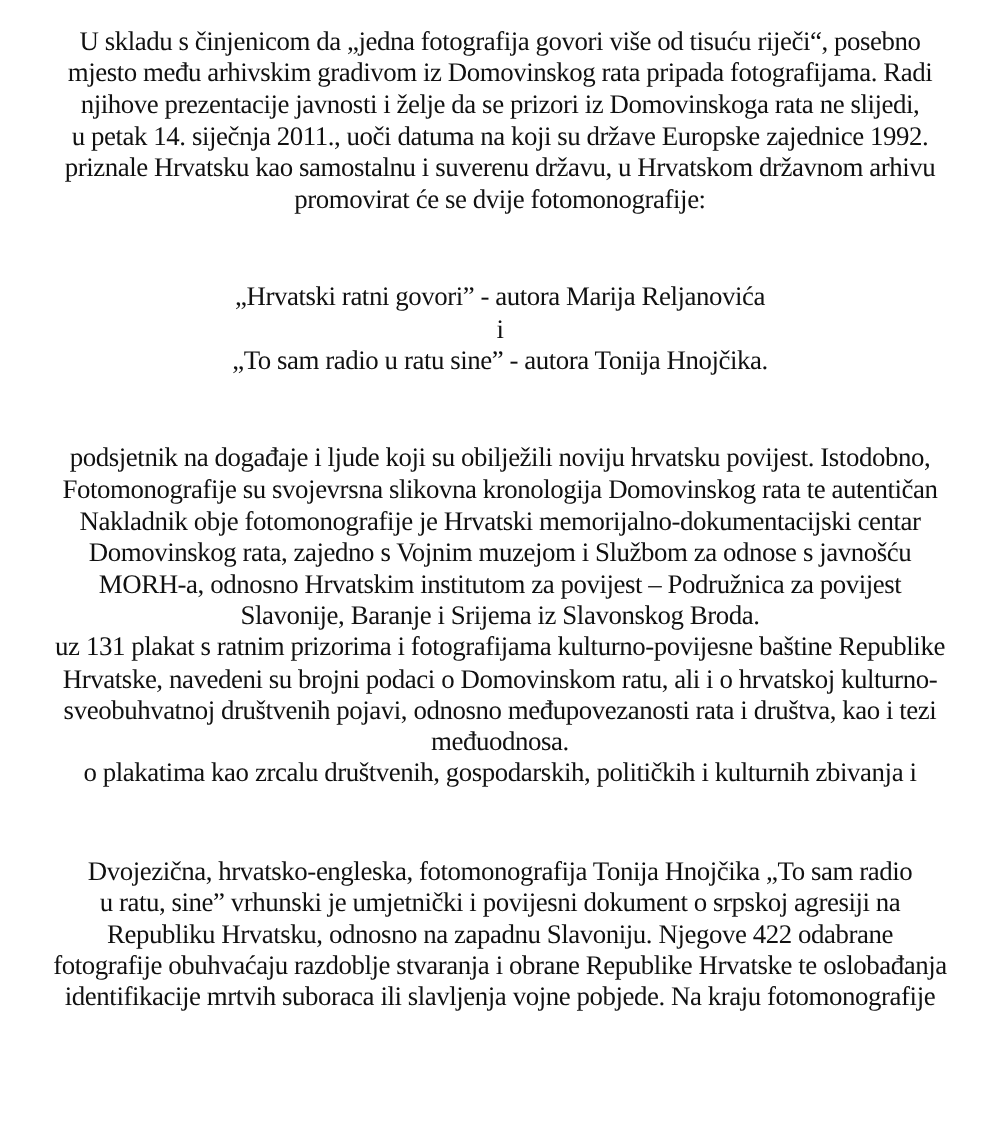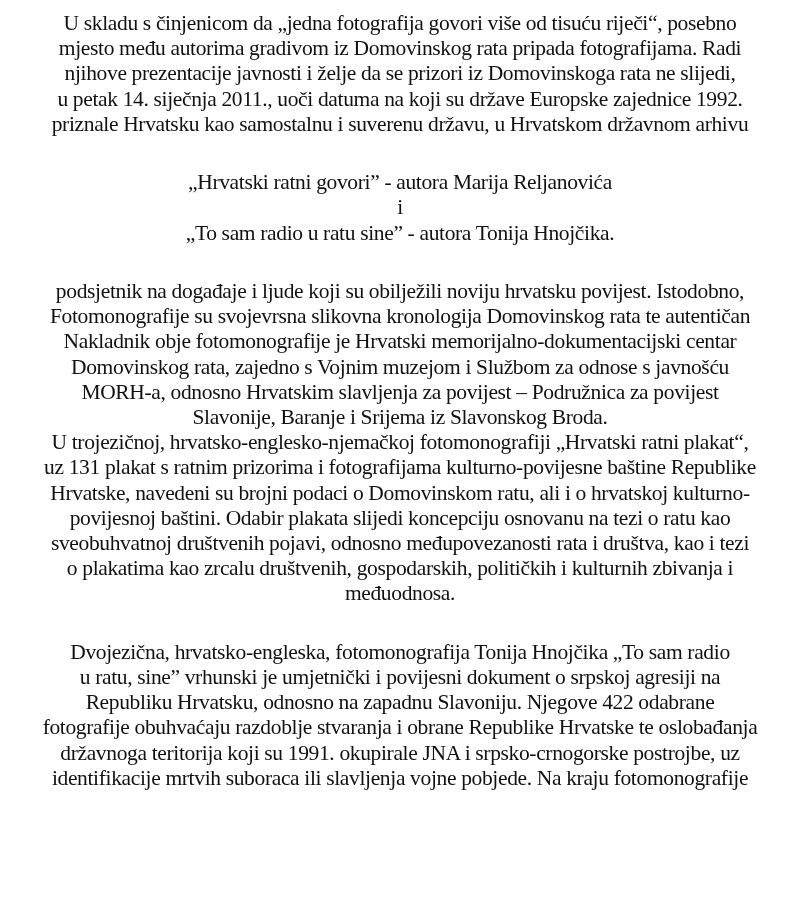--- a/index.html
+++ b/index.html
@@ -7,68 +7,66 @@
   .doc {
     width: 800px;
     padding-top: 7px;
     font-family: "Liberation Serif", "DejaVu Serif", serif;
     font-size: 21.5px;
     color: #111111;
     text-align: center;
     line-height: 25.2px;
     letter-spacing: -0.35px;
   }
-  .para { margin: 4px; }
+  .para { margin: 14px; }
   .line { display: block; white-space: nowrap; }
   .gap { height: 25.2px; }
 </style>
 </head>
 <body>
 
 <div class="doc">
 
   <p class="para">
     <span class="line">U skladu s činjenicom da „jedna fotografija govori više od tisuću riječi“, posebno</span>
-    <span class="line">mjesto među autorima gradivom iz Domovinskog rata pripada fotografijama. Radi</span>
+    <span class="line">mjesto među arhivskim gradivom iz Domovinskog rata pripada fotografijama. Radi</span>
     <span class="line">njihove prezentacije javnosti i želje da se prizori iz Domovinskoga rata ne slijedi,</span>
     <span class="line">u petak 14. siječnja 2011., uoči datuma na koji su države Europske zajednice 1992.</span>
     <span class="line">priznale Hrvatsku kao samostalnu i suverenu državu, u Hrvatskom državnom arhivu</span>
+    <span class="line">promovirat će se dvije fotomonografije:</span>
   </p>
 
   <div class="gap"></div>
 
   <p class="para">
     <span class="line">„Hrvatski ratni govori” - autora Marija Reljanovića</span>
     <span class="line">i</span>
     <span class="line">„To sam radio u ratu sine” - autora Tonija Hnojčika.</span>
   </p>
 
   <div class="gap"></div>
 
   <p class="para">
     <span class="line">podsjetnik na događaje i ljude koji su obilježili noviju hrvatsku povijest. Istodobno,</span>
     <span class="line">Fotomonografije su svojevrsna slikovna kronologija Domovinskog rata te autentičan</span>
     <span class="line">Nakladnik obje fotomonografije je Hrvatski memorijalno-dokumentacijski centar</span>
     <span class="line">Domovinskog rata, zajedno s Vojnim muzejom i Službom za odnose s javnošću</span>
-    <span class="line">MORH-a, odnosno Hrvatskim slavljenja za povijest – Podružnica za povijest</span>
+    <span class="line">MORH-a, odnosno Hrvatskim institutom za povijest – Podružnica za povijest</span>
     <span class="line">Slavonije, Baranje i Srijema iz Slavonskog Broda.</span>
-    <span class="line">U trojezičnoj, hrvatsko-englesko-njemačkoj fotomonografiji „Hrvatski ratni plakat“,</span>
     <span class="line">uz 131 plakat s ratnim prizorima i fotografijama kulturno-povijesne baštine Republike</span>
     <span class="line">Hrvatske, navedeni su brojni podaci o Domovinskom ratu, ali i o hrvatskoj kulturno-</span>
-    <span class="line">povijesnoj baštini. Odabir plakata slijedi koncepciju osnovanu na tezi o ratu kao</span>
     <span class="line">sveobuhvatnoj društvenih pojavi, odnosno međupovezanosti rata i društva, kao i tezi</span>
+    <span class="line">međuodnosa.</span>
     <span class="line">o plakatima kao zrcalu društvenih, gospodarskih, političkih i kulturnih zbivanja i</span>
-    <span class="line">međuodnosa.</span>
   </p>
 
   <div class="gap"></div>
 
   <p class="para">
     <span class="line">Dvojezična, hrvatsko-engleska, fotomonografija Tonija Hnojčika „To sam radio</span>
     <span class="line">u ratu, sine” vrhunski je umjetnički i povijesni dokument o srpskoj agresiji na</span>
     <span class="line">Republiku Hrvatsku, odnosno na zapadnu Slavoniju. Njegove 422 odabrane</span>
     <span class="line">fotografije obuhvaćaju razdoblje stvaranja i obrane Republike Hrvatske te oslobađanja</span>
-    <span class="line">državnoga teritorija koji su 1991. okupirale JNA i srpsko-crnogorske postrojbe, uz</span>
     <span class="line">identifikacije mrtvih suboraca ili slavljenja vojne pobjede. Na kraju fotomonografije</span>
 
   </p>
 
 </div>
 
 </body></html>

